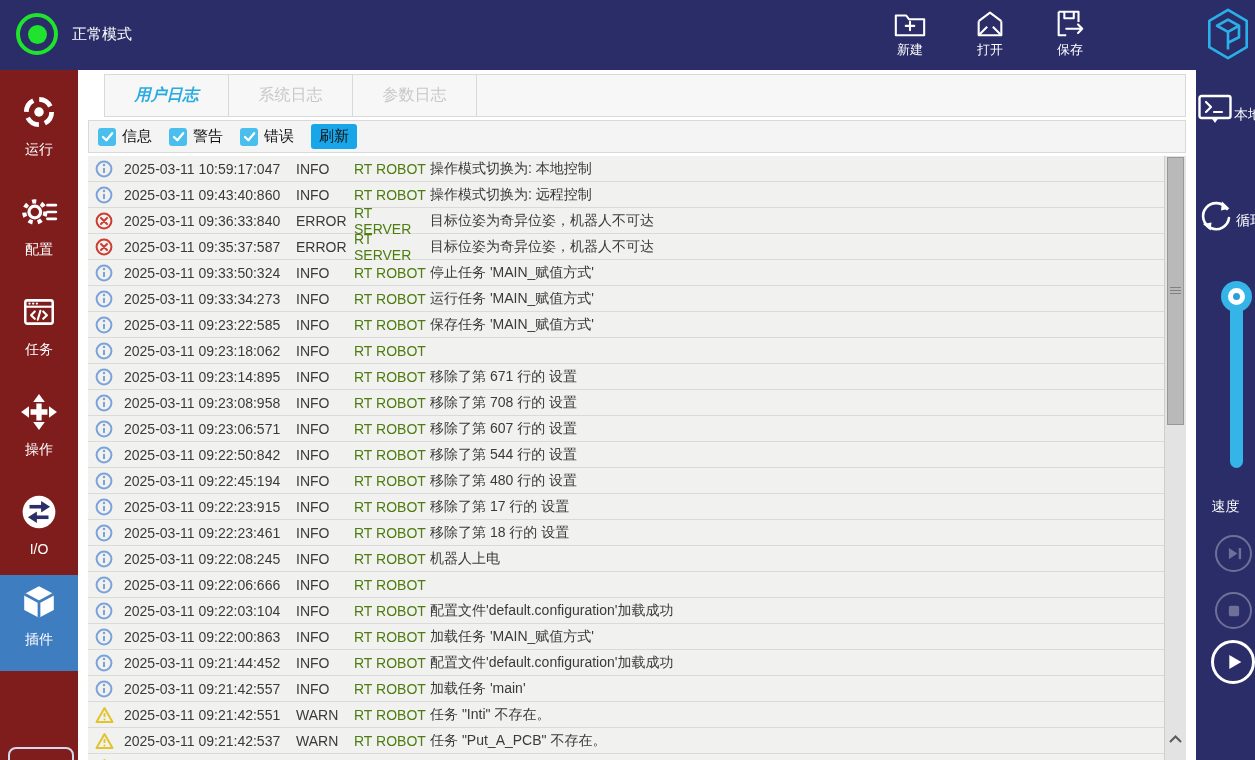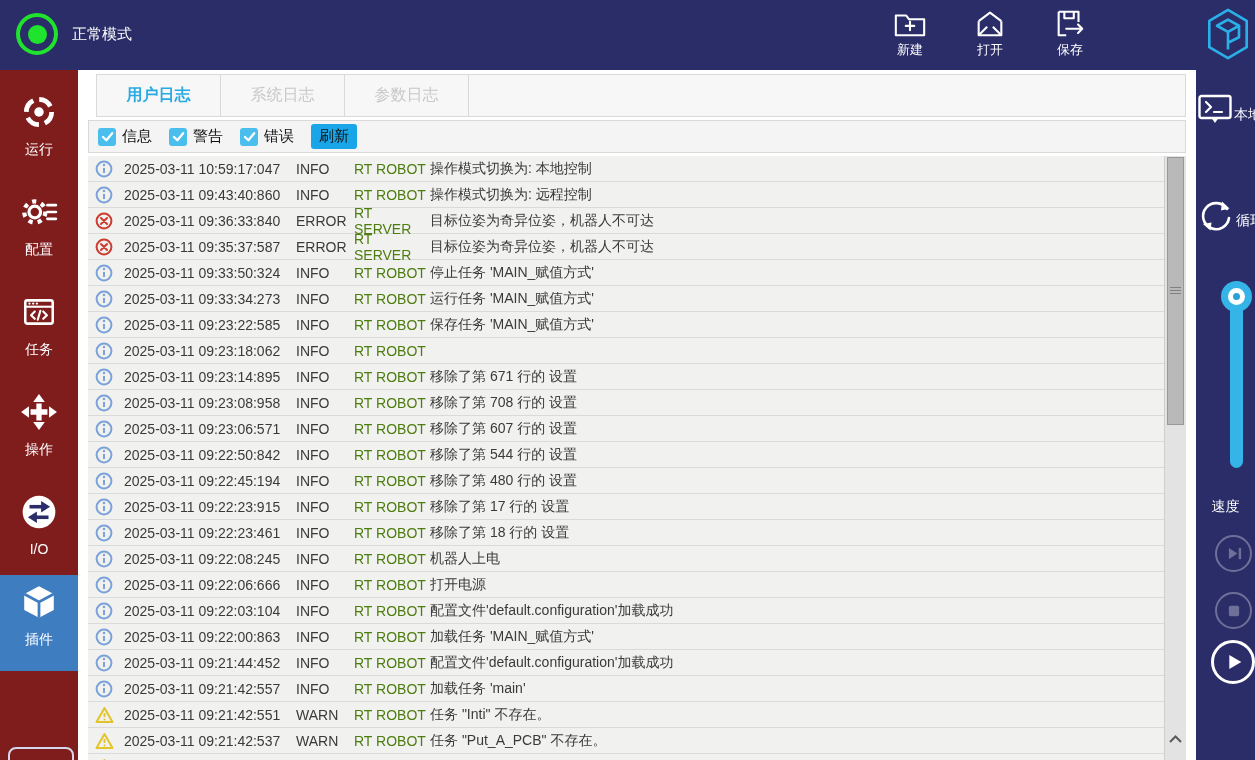--- a/index.html
+++ b/index.html
@@ -31,21 +31,21 @@
   .side-item svg { margin-top:8px; }
   .side-item.active { background:#3e7dc0; }
   .corner-btn { position:absolute; left:8px; top:747px; width:66px; height:26px; border:2px solid #d4d8ec;
     border-radius:8px; background:transparent; }
 
   
   .content-bg { position:absolute; left:78px; top:70px; width:1118px; height:690px; background:#fff; }
   .tabs { position:absolute; left:88px; top:74px; width:1098px; height:43px; display:flex; }
   .tab { width:125px; height:43px; border:1px solid #d9d9d9; margin-left:-1px; background:#f7f7f7;
     display:flex; align-items:center; justify-content:center; font-size:16px; color:#c8c8c8; cursor:pointer; }
-  .tab:first-child { margin-left:8px; }
+  .tab:first-child { margin-left:16px;font-style:italic; }
   .tab.active { color:#29abe2; font-weight:bold; }
   .tab-fill { flex:1; height:43px; border:1px solid #d9d9d9; margin-left:-1px; background:#f7f7f7; }
 
   .filterbar { position:absolute; left:88px; top:120px; width:1098px; height:33px; border:1px solid #d9d9d9;
     background:#f4f4f4; display:flex; align-items:center; padding-left:9px; }
   .chk-group { display:flex; align-items:center; margin-right:17px; cursor:pointer; }
   .chk-box { width:18px; height:18px; border-radius:3px; background:#4abfee; display:flex;
     align-items:center; justify-content:center; }
   .chk-label { font-size:15px; color:#111; margin-left:6px; }
   .refresh-btn { background:#18a6e9; color:#111; font-size:15px; border:none; border-radius:3px;
@@ -490,21 +490,20 @@
       <svg class="icon-info show" width="18" height="18" viewBox="0 0 18 18">
         <circle cx="9" cy="9" r="7.4" fill="none" stroke="#7ca3d9" stroke-width="2"></circle>
         <line x1="9" y1="8" x2="9" y2="13" stroke="#7ca3d9" stroke-width="2"></line>
         <circle cx="9" cy="5" r="1.25" fill="#7ca3d9"></circle>
       </svg>
 
     </span>
     <span class="c-time">2025-03-11 09:22:06:666</span>
     <span class="c-level">INFO</span>
     <span class="c-source">RT ROBOT</span>
-    <span class="c-msg">打开电源</span>
   </div>
 
   <div class="log-row">
     <span class="c-icon">
       <svg class="icon-info show" width="18" height="18" viewBox="0 0 18 18">
         <circle cx="9" cy="9" r="7.4" fill="none" stroke="#7ca3d9" stroke-width="2"></circle>
         <line x1="9" y1="8" x2="9" y2="13" stroke="#7ca3d9" stroke-width="2"></line>
         <circle cx="9" cy="5" r="1.25" fill="#7ca3d9"></circle>
       </svg>
 

